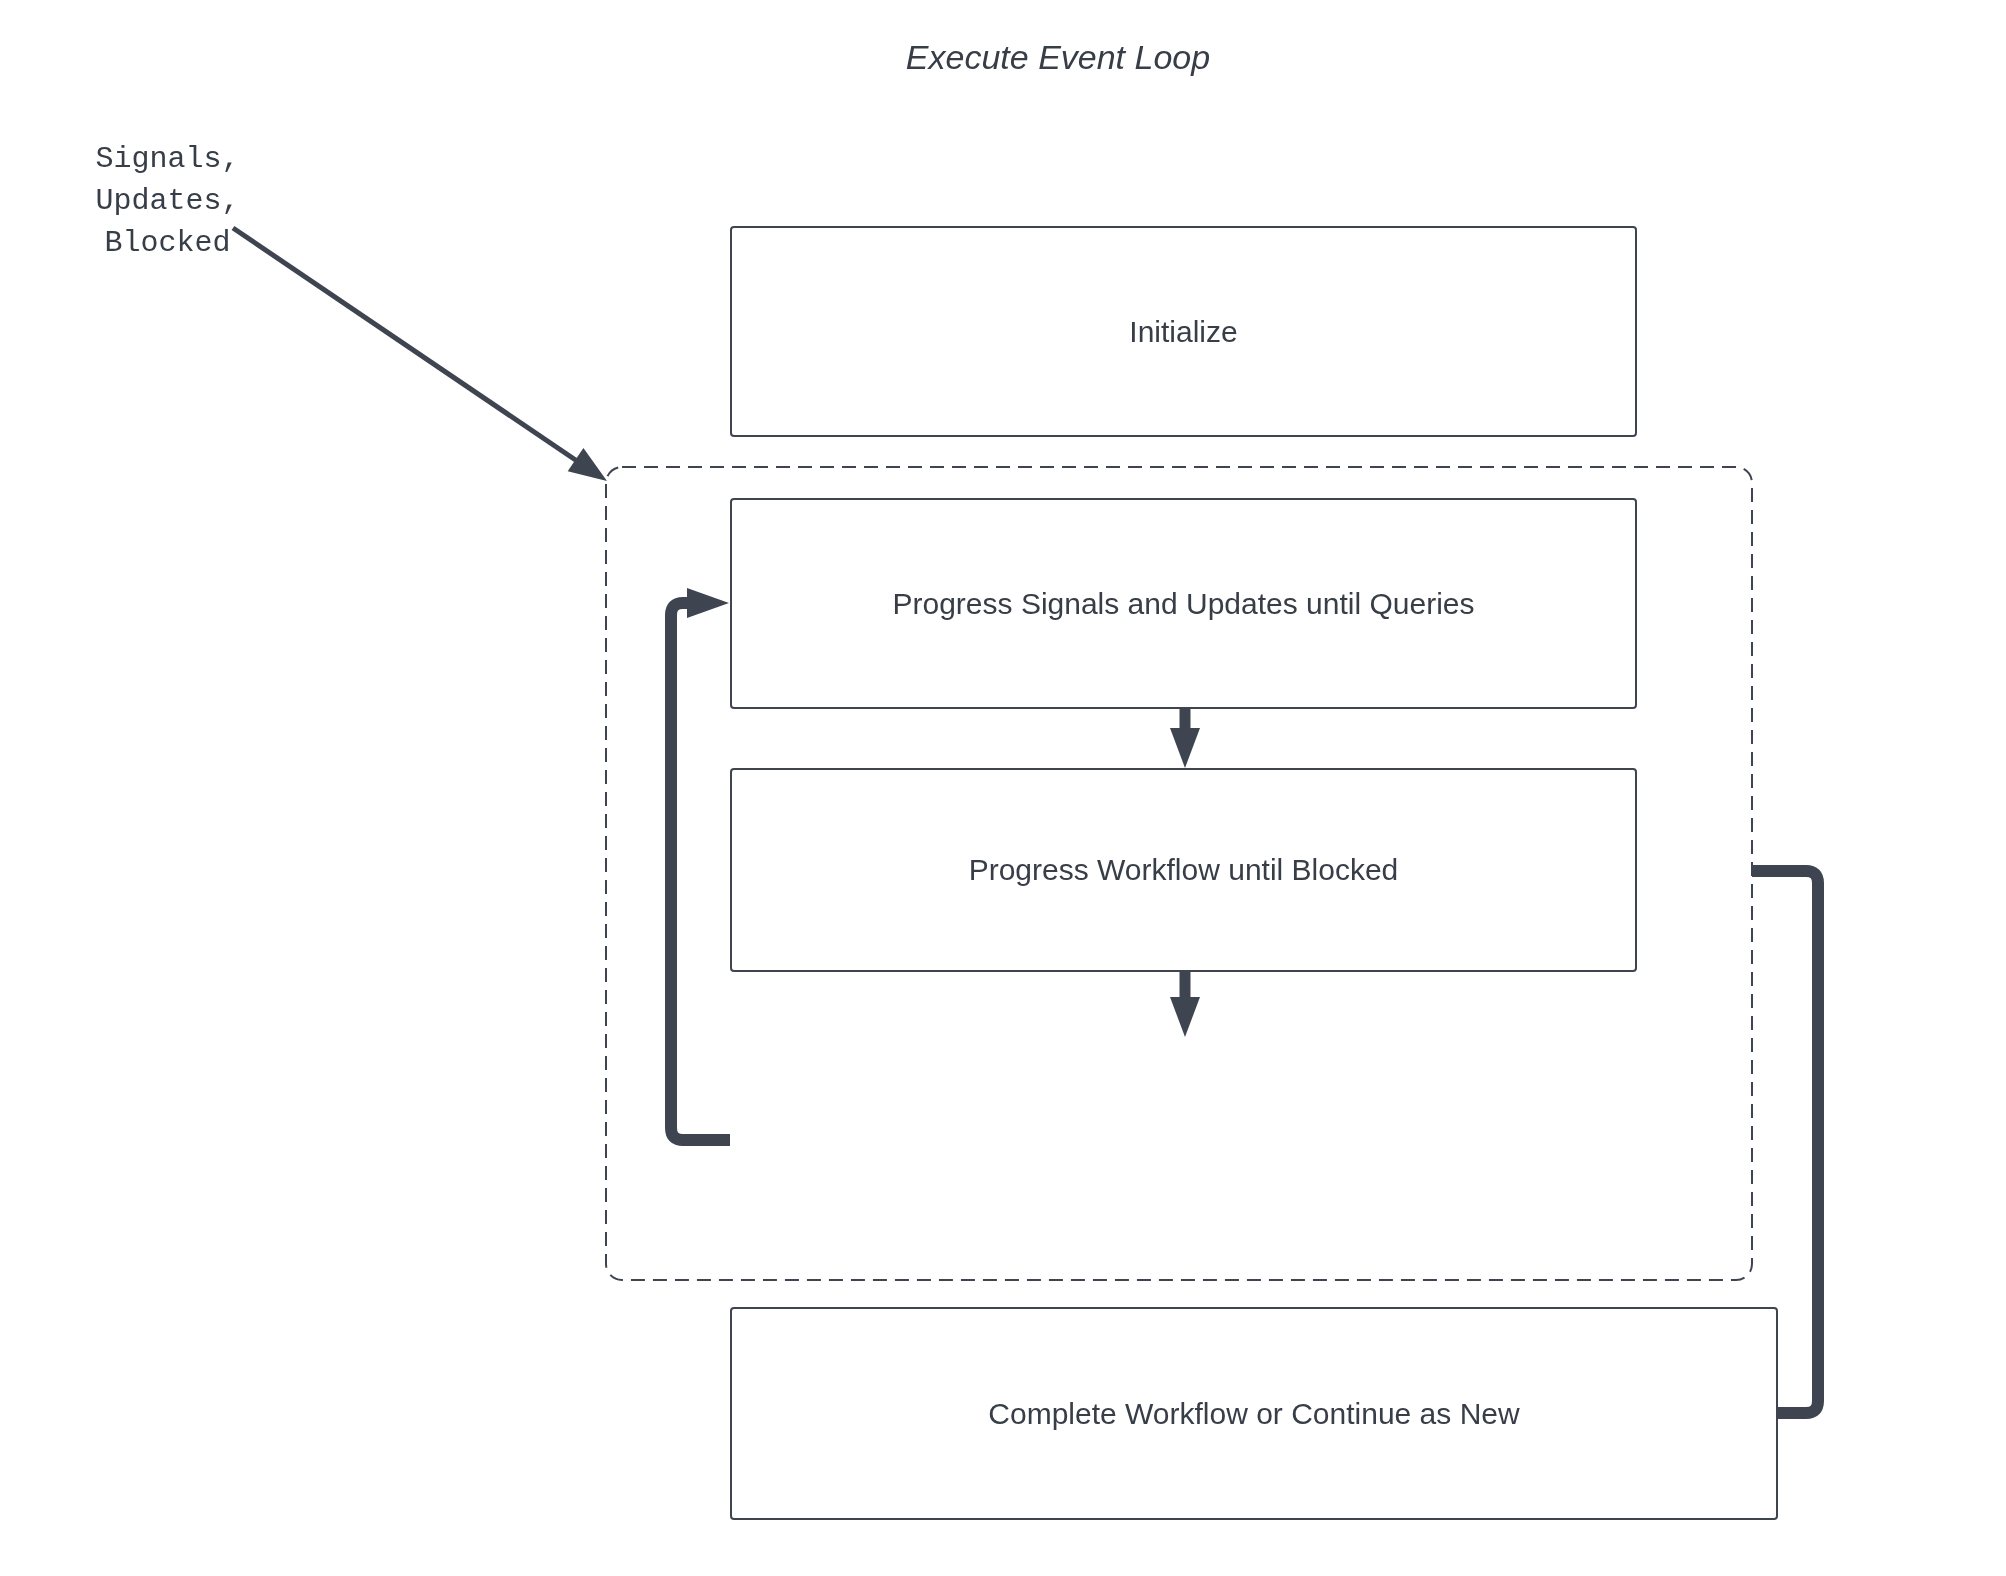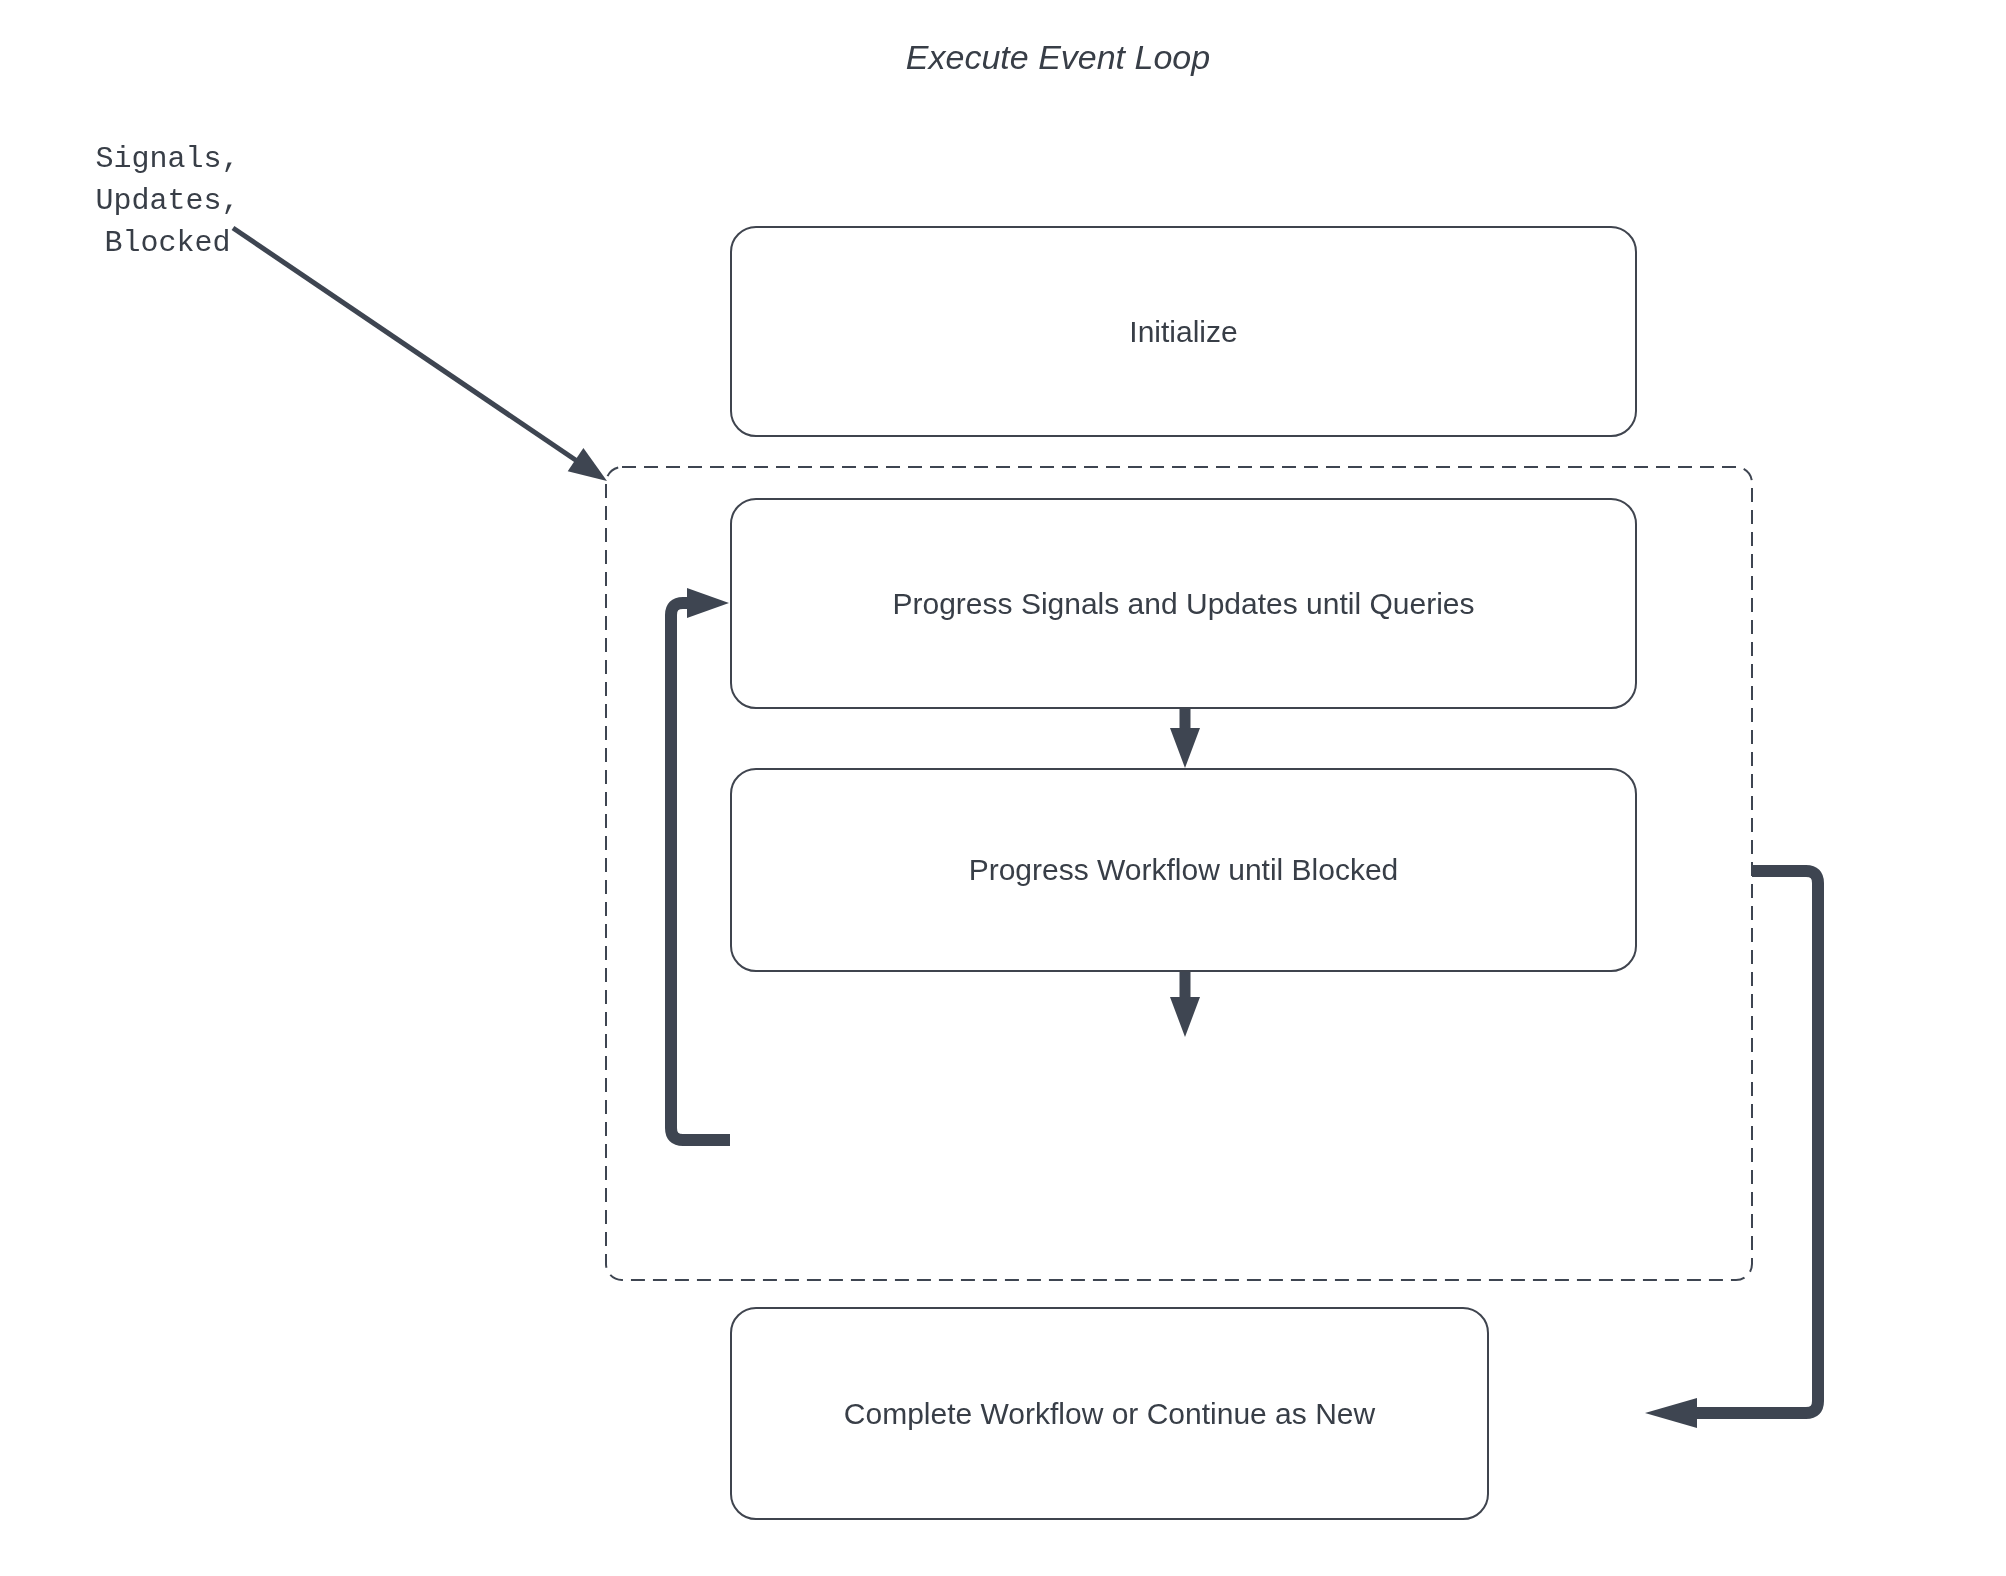--- a/index.html
+++ b/index.html
@@ -33,21 +33,21 @@
     font-size:30px;
     line-height:42px;
     color:var(--text);
     font-family:Liberation Mono, monospace;
   }
   .node{
     position:absolute;
     box-sizing:border-box;
     background:var(--background);
     border:2px solid var(--box-border);
-    border-radius:26px;
+    border-radius:4px;
     display:flex;
     align-items:center;
     justify-content:center;
     text-align:center;
     font-size:30px;
     color:var(--text);
     padding:4px 40px;
   }
   .stroke{fill:none;stroke:var(--arrow);}
   .head{fill:var(--arrow);stroke:none;}
@@ -100,17 +100,17 @@
 
   <div class="node" style="left:730px;top:498px;width:907px;height:211px;">
     <span>Progress Signals and Updates until Queries</span>
   </div>
 
   <div class="node" style="left:730px;top:768px;width:907px;height:204px;">
     <span>Progress Workflow until Blocked</span>
   </div>
 
 
-  <div class="node" style="left:730px;top:1307px;width:759px;height:213px;">
+  <div class="node" style="left:730px;top:1307px;width:1048px;height:213px;">
     <span>Complete Workflow or Continue as New</span>
   </div>
 
 </div>
 
 </body></html>

